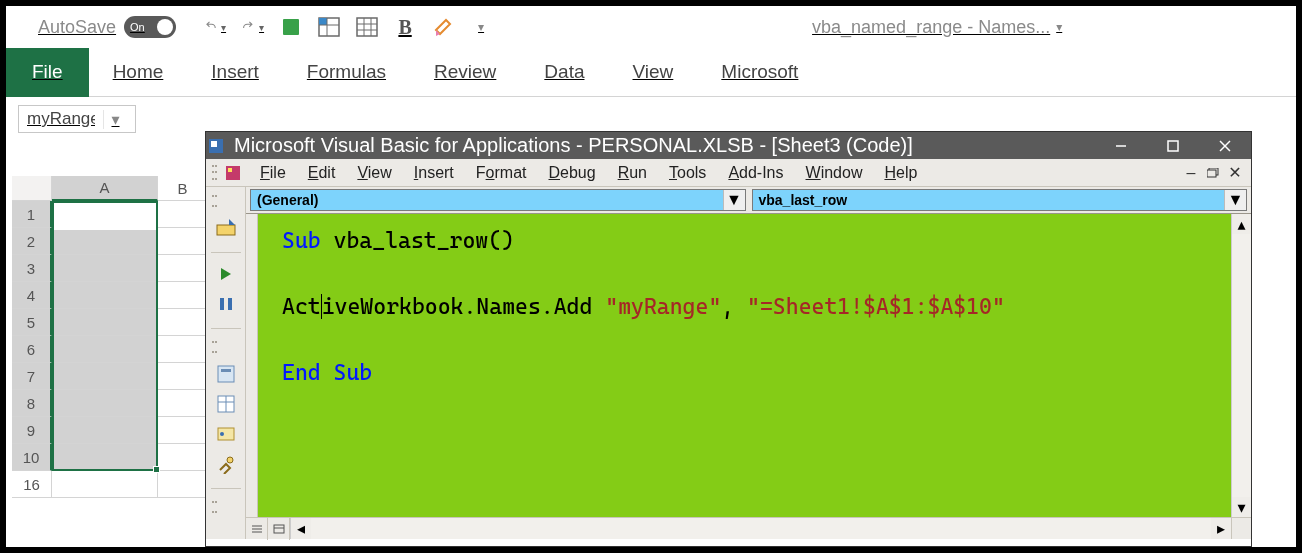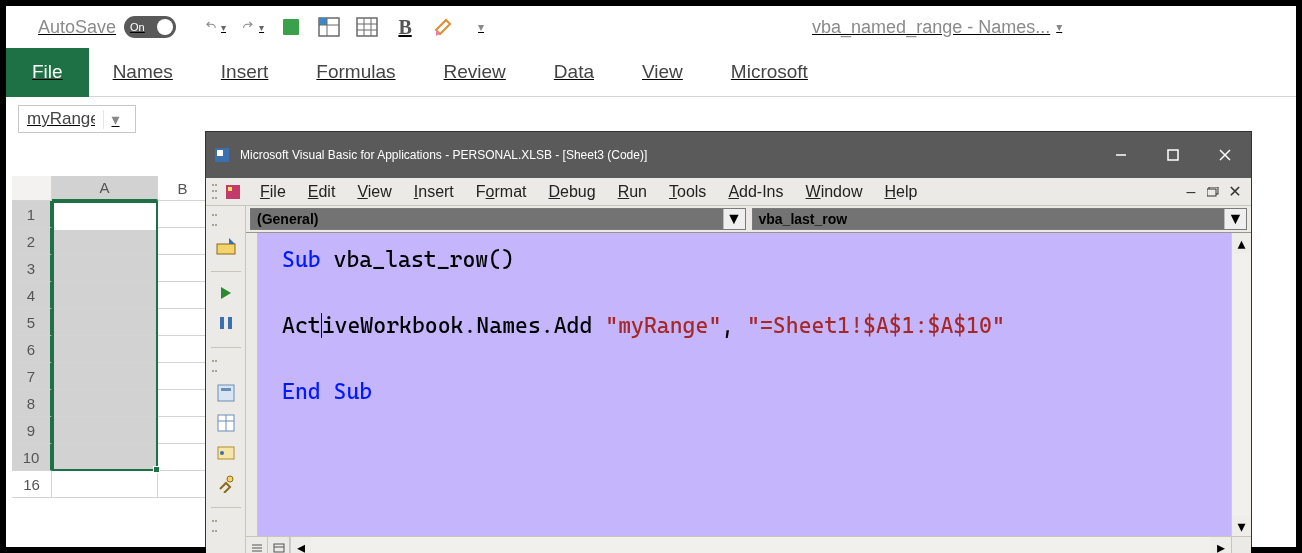--- a/index.html
+++ b/index.html
@@ -44,21 +44,21 @@
   .cell { height: 27px; border-right: 1px solid #d4d4d4; border-bottom: 1px solid #d4d4d4; background:#fff; }
   .cell.a { width: 106px; }
   .cell.b { width: 50px; }
   .cell.sel { background:#d2d2d2; }
   .selection-outline { position:absolute; left: 40px; top: 25px; width: 106px; height: 270px; border: 2px solid #1e7145; pointer-events: none; }
   .selection-outline .active { position:absolute; left:0; top:0; width:100%; height:27px; background:#fff; }
   .selection-handle { position:absolute; right:-4px; bottom:-4px; width:7px; height:7px; background:#1e7145; border:1px solid #fff; }
 
   
   .vba-window { position:absolute; left: 200px; top: 126px; width: 1045px; height: 414px; background:#fff; box-shadow: 0 0 0 1px #333; }
-  .vba-titlebar { height: 46px; background: #5a5a5a; display:flex; align-items:center; color:#fff; font-size: 12px; padding-left: 6px; }
+  .vba-titlebar { height: 27px; background: #5a5a5a; display:flex; align-items:center; color:#fff; font-size: 20px; }
   .vba-title-icon { width:20px; height:20px; margin-right: 8px; display:flex; align-items:center; justify-content:center; }
   .vba-title { flex: 1; }
   .vba-winbtns { display:flex; }
   .vba-winbtn { width: 52px; height: 34px; display:flex; align-items:center; justify-content:center; color:#fff; }
 
   .vba-menubar { height: 28px; display:flex; align-items:center; padding: 0 6px; font-size: 16px; gap: 2px; background: #eceae6; border-bottom: 1px solid #c9c5bb; }
   .vba-menu-grip { width:6px; height:20px; margin-right:4px; display:flex; flex-direction:column; justify-content:space-around;}
   .vba-menu-grip div {width:2px;height:2px;background:#a8a297;box-shadow: 3px 0 #a8a297;}
   .vba-menu-icon { margin-right: 6px; }
   .vba-menuitem { padding: 2px 10px; color:#222; }
@@ -66,25 +66,25 @@
   .vba-mdi-btns { margin-left:auto; display:flex; gap:2px; }
   .vba-mdi-btn { width:20px; height:16px; display:flex; align-items:center; justify-content:center; color:#333; }
 
   .vba-body { display:flex; height: calc(100% - 62px); }
   .vba-toolbar { width: 40px; background:#eceae6; border-right:1px solid #c9c5bb; display:flex; flex-direction:column; align-items:center; padding-top: 4px; gap: 4px; }
   .vba-tool { width:30px; height:26px; display:flex; align-items:center; justify-content:center; }
   .vba-tool-sep { width:30px; height:8px; border-bottom: 1px solid #c9c5bb; margin-bottom:4px; }
 
   .vba-main { flex:1; display:flex; flex-direction:column; }
   .vba-dropdowns { height: 26px; background:#eceae6; display:flex; padding: 2px 4px; gap: 6px; }
-  .vba-dd { flex:1; display:flex; border: 1px solid #7a7a7a; background:#737373; align-items:center; }
+  .vba-dd { flex:1; display:flex; border: 1px solid #7a7a7a; background:#7dd3fc; align-items:center; }
   .vba-dd-text { flex:1; padding: 0 6px; font-weight:bold; font-size:14px;}
   .vba-dd-btn { width:22px; height:100%; display:flex; align-items:center; justify-content:center; background:#efefef; border-left:1px solid #bbb; }
 
-  .vba-code-area { flex:1; display:flex; background:#c4b5fd; position:relative; border-top:1px solid #9a958a; }
+  .vba-code-area { flex:1; display:flex; background:#84cc16; position:relative; border-top:1px solid #9a958a; }
   .vba-gutter-left { width:12px; background:#eceae6; border-right:1px solid #c9c5bb;}
   .vba-code { flex:1; padding: 10px 14px 10px 24px; font-family: "Cascadia Code", Consolas, monospace; font-size: 22px; line-height: 1.5; white-space: pre; overflow:hidden; }
   .kw { color:#0019ff; }
   .str { color:#a52727; }
   .vba-vscroll { width:20px; background:#f2f0ec; border-left:1px solid #ccc; position:relative; }
   .vba-vscroll .arr { height:20px; display:flex; align-items:center;justify-content:center; background:#efede9;}
   .vba-hscroll-row { height: 22px; display:flex; background:#eceae6; border-top:1px solid #c9c5bb;}
   .vba-view-btns { display:flex;}
   .vba-view-btn { width:22px; height:22px; display:flex; align-items:center; justify-content:center; border-right:1px solid #c9c5bb;}
   .vba-hscroll { flex:1; background:#f2f0ec; display:flex; border-left:1px solid #ccc;}
@@ -148,21 +148,21 @@
             </svg>
       </div>
       <div class="qat-icon" style="font-size:12px;color:#888;">▾</div>
     </div>
     <span class="doc-title">vba_named_range - Names...</span>
     <span style="font-size:12px;color:#888;margin-left:6px;">▾</span>
   </div>
 
   <div class="ribbon">
     <div class="ribbon-tab file">File</div>
-    <div class="ribbon-tab">Names</div>
+    <div class="ribbon-tab">Home</div>
     <div class="ribbon-tab">Insert</div>
     <div class="ribbon-tab">Formulas</div>
     <div class="ribbon-tab">Review</div>
     <div class="ribbon-tab">Data</div>
     <div class="ribbon-tab">View</div>
     <div class="ribbon-tab">Microsoft</div>
   </div>
 
   <div class="sheet-row">
     <div class="namebox-wrap">

